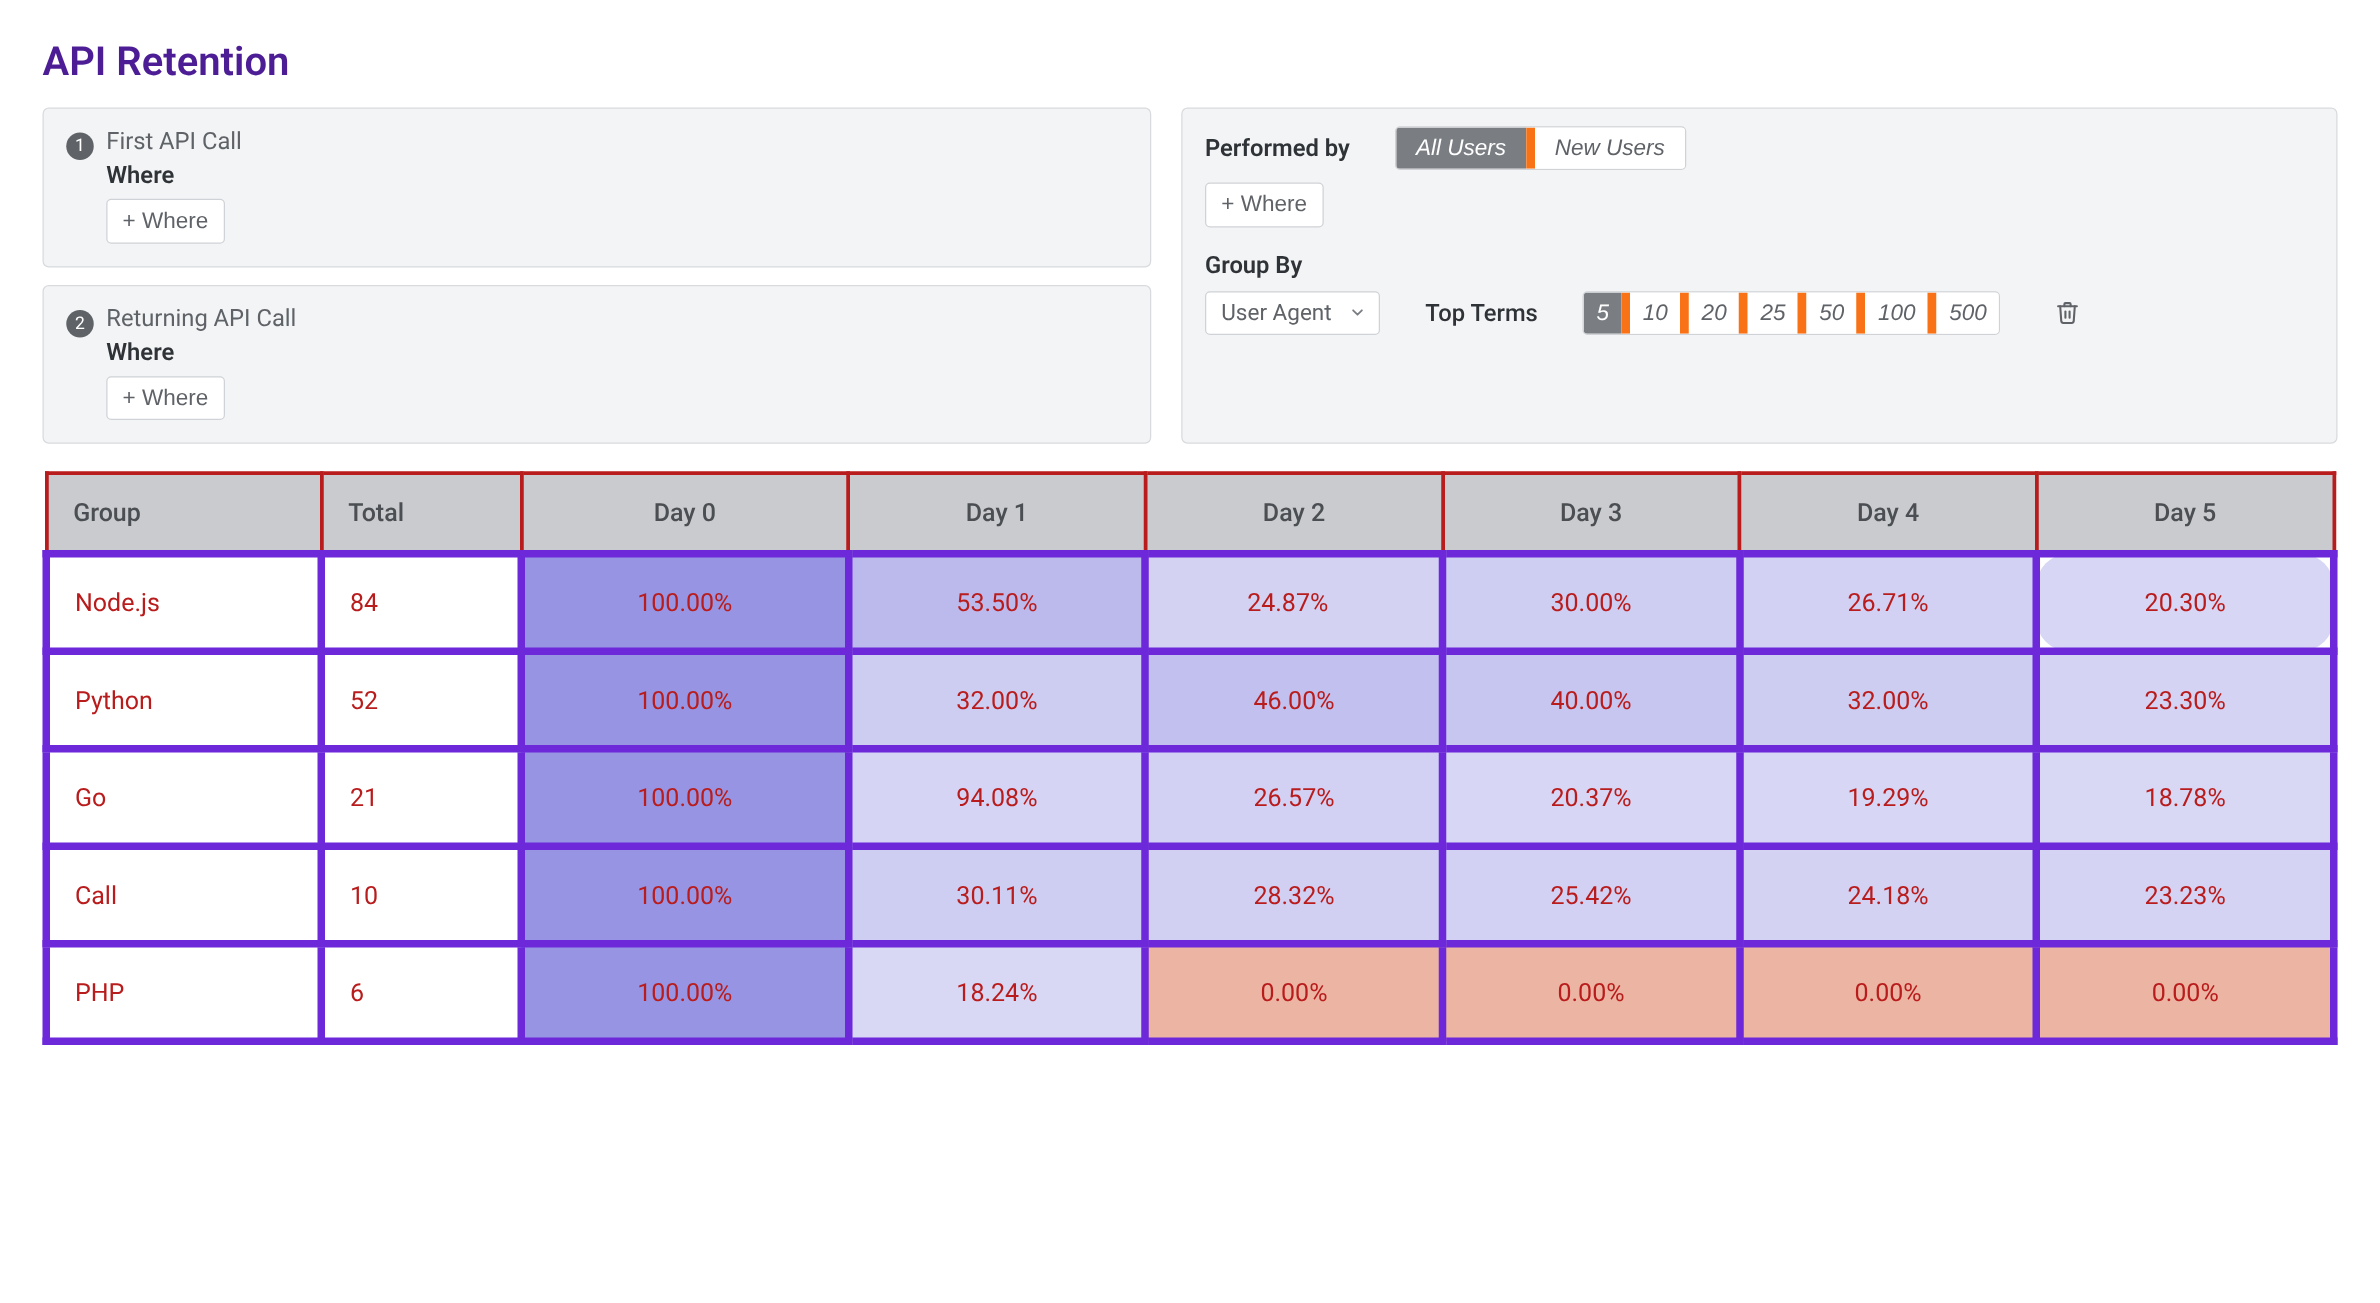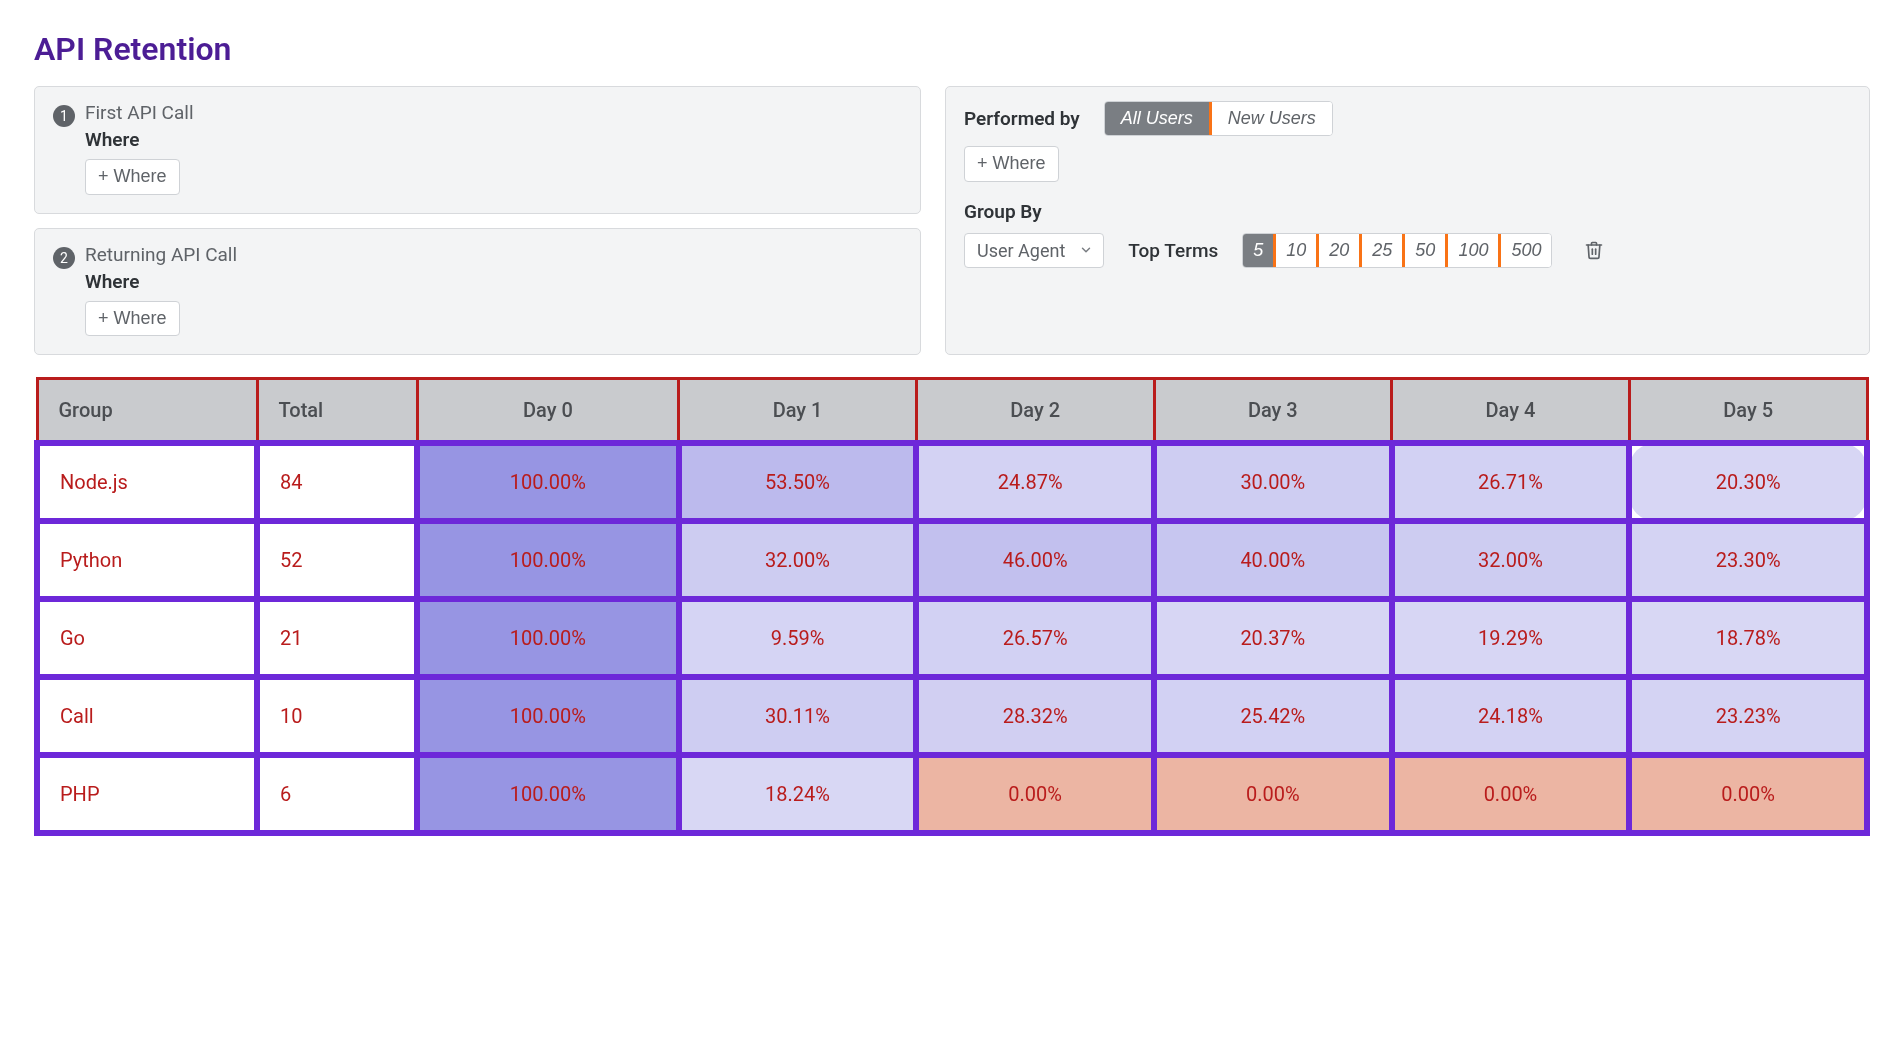--- a/index.html
+++ b/index.html
@@ -88,21 +88,21 @@
     padding: 6px 10px 6px 12px;
     font-size: 18px;
     color: #5f6368;
     cursor: pointer;
   }
   .chev-down-icon svg { display:block; }
 
   .r-row {
     display: flex;
     align-items: center;
-    gap: 24px;
+    gap: 36px;
     flex-wrap: wrap;
   }
   .r-label {
     font-weight: 600;
     color: #2f3337;
     font-size: 19px;
   }
   .seg {
     display: inline-flex;
     border: 1px solid #cfd2d6;
@@ -112,21 +112,21 @@
   }
   .seg button {
     border: none;
     background: #fff;
     padding: 6px 16px;
     font-size: 18px;
     color: #5f6368;
     cursor: pointer;
     font-style: italic;
   }
-  .seg button + button { border-left: 3px solid #f97316; }
+  .seg button + button { border-left: 7px solid #f97316; }
   .seg button.active {
     background: #7a7e83;
     color: #fff;
   }
   .seg-tight button { padding: 6px 10px; font-size:18px; }
   .spacer-8 { height: 10px; }
   .spacer-16 { height: 18px; }
 
   .trash-icon {
     display:inline-flex;
@@ -259,21 +259,21 @@
         <td style="background: rgba(133, 130, 222, 0.41);">32.00%</td>
         <td style="background: rgba(133, 130, 222, 0.5);">46.00%</td>
         <td style="background: rgba(133, 130, 222, 0.46);">40.00%</td>
         <td style="background: rgba(133, 130, 222, 0.41);">32.00%</td>
         <td style="background: rgba(133, 130, 222, 0.35);">23.30%</td>
       </tr>
       <tr>
         <td class="left">Go</td>
         <td class="left">21</td>
         <td style="background: rgba(133, 130, 222, 0.85);">100.00%</td>
-        <td style="background: rgba(133, 130, 222, 0.34);">9.59%</td>
+        <td style="background: rgba(133, 130, 222, 0.34);">94.08%</td>
         <td style="background: rgba(133, 130, 222, 0.37);">26.57%</td>
         <td style="background: rgba(133, 130, 222, 0.33);">20.37%</td>
         <td style="background: rgba(133, 130, 222, 0.33);">19.29%</td>
         <td style="background: rgba(133, 130, 222, 0.32);">18.78%</td>
       </tr>
       <tr>
         <td class="left">Call</td>
         <td class="left">10</td>
         <td style="background: rgba(133, 130, 222, 0.85);">100.00%</td>
         <td style="background: rgba(133, 130, 222, 0.4);">30.11%</td>

